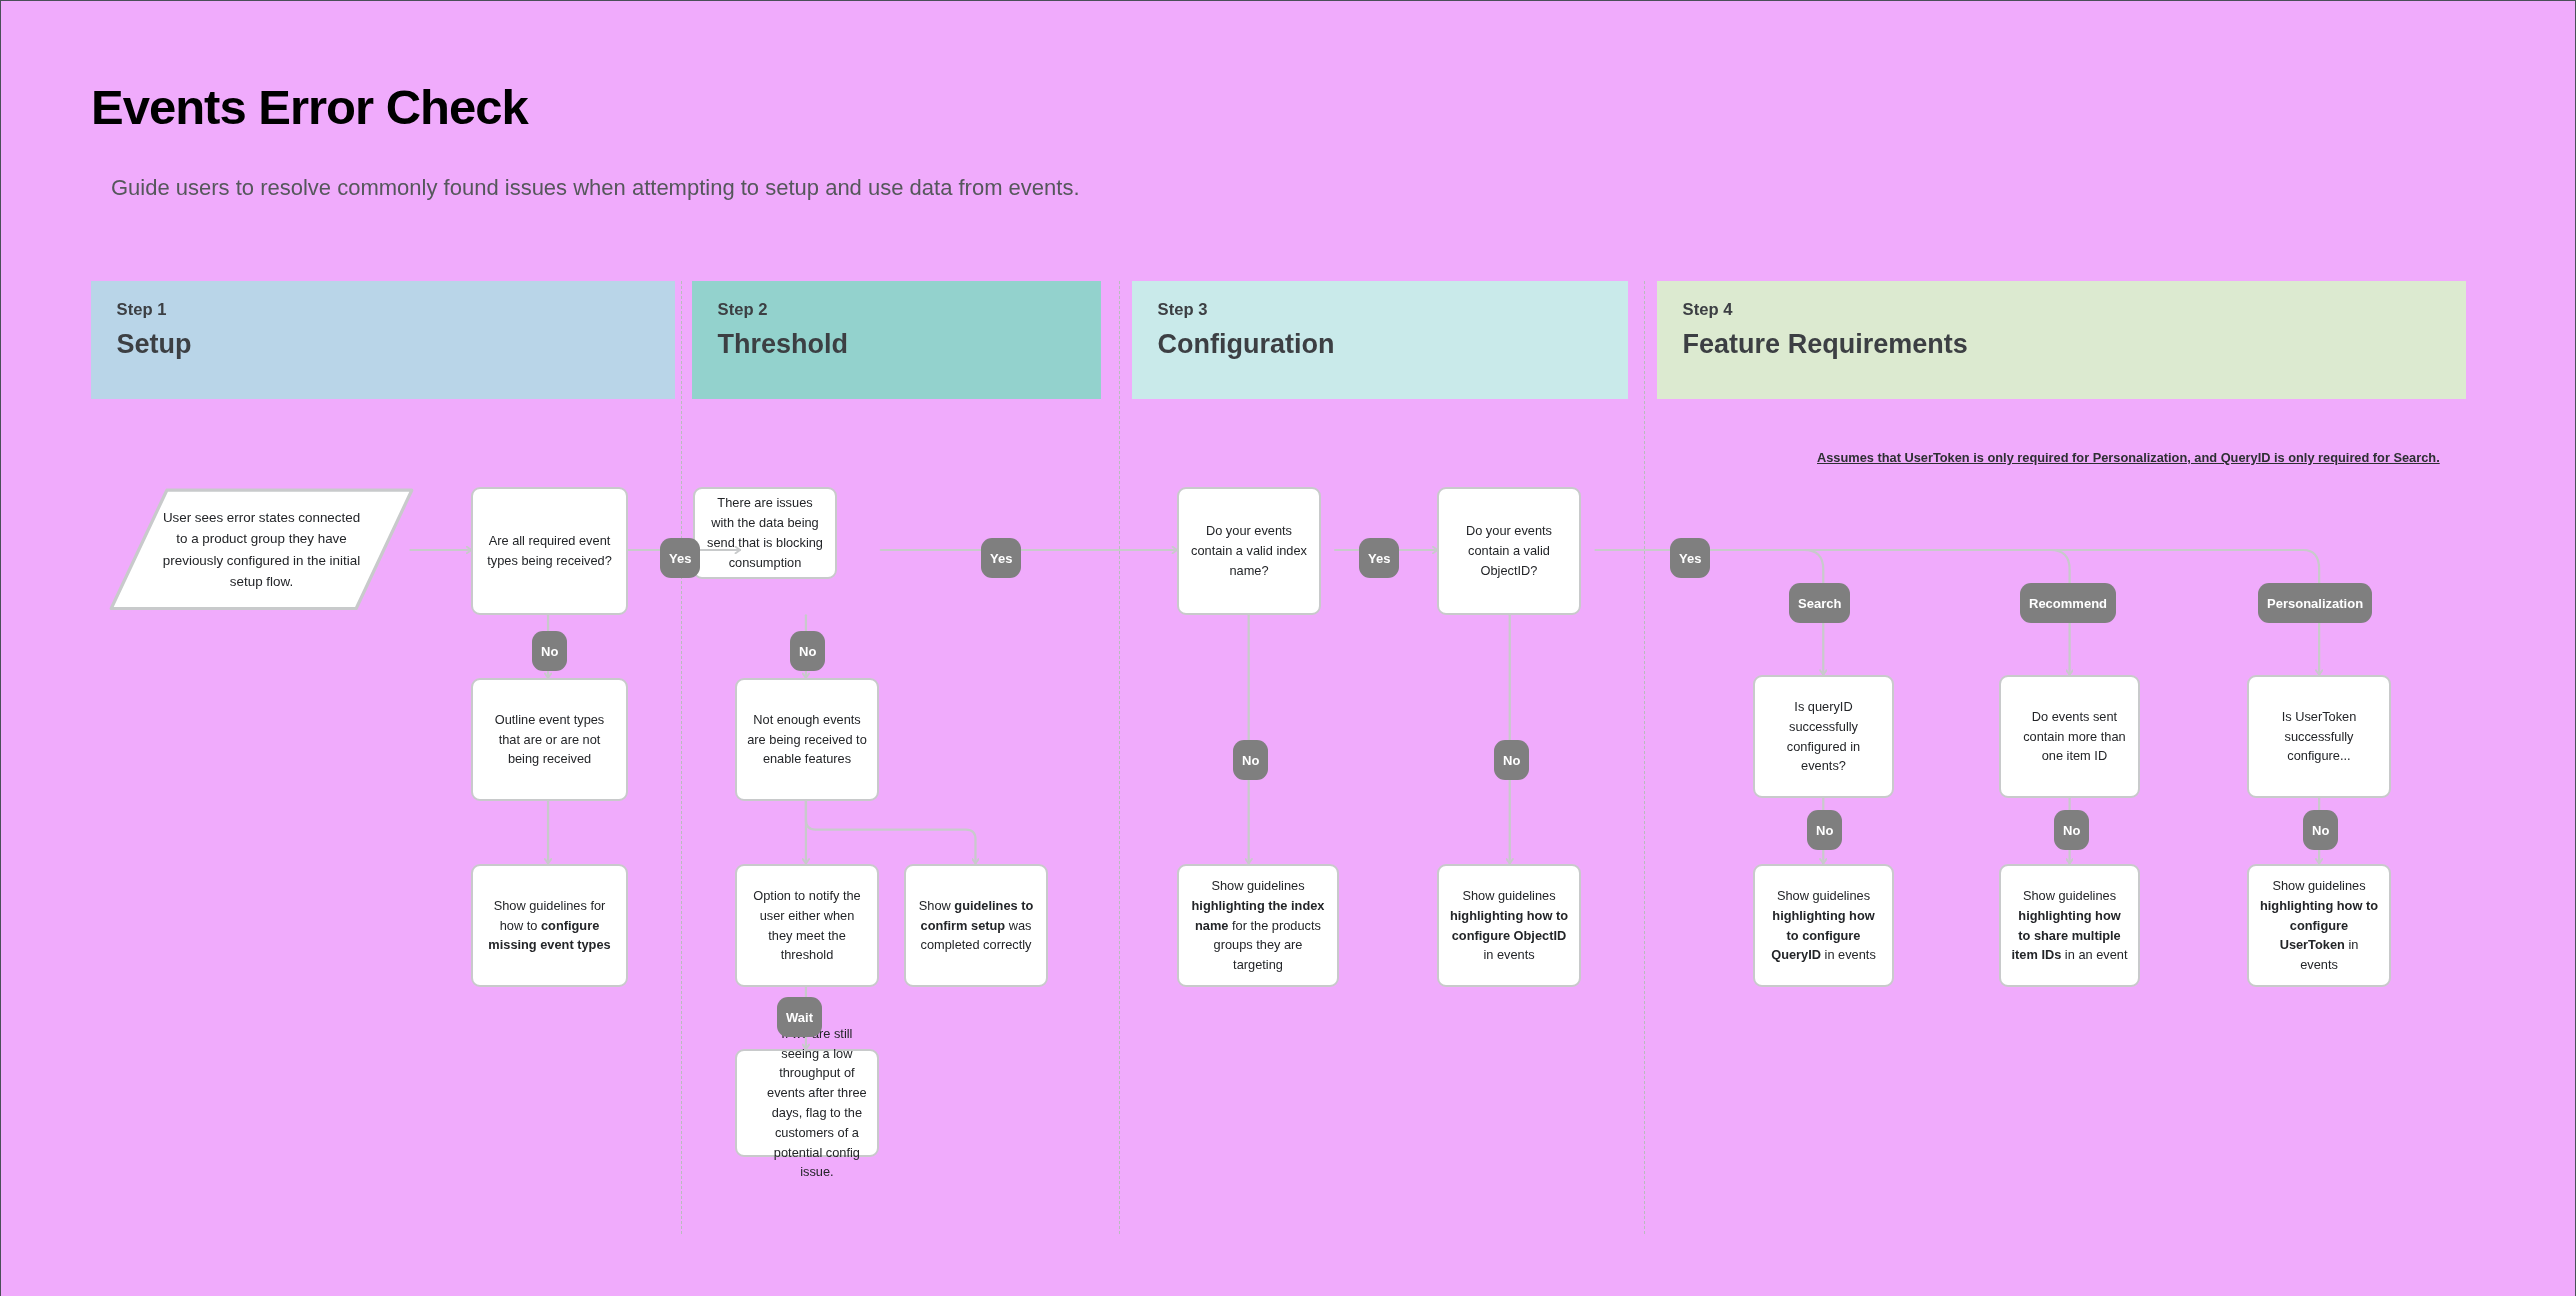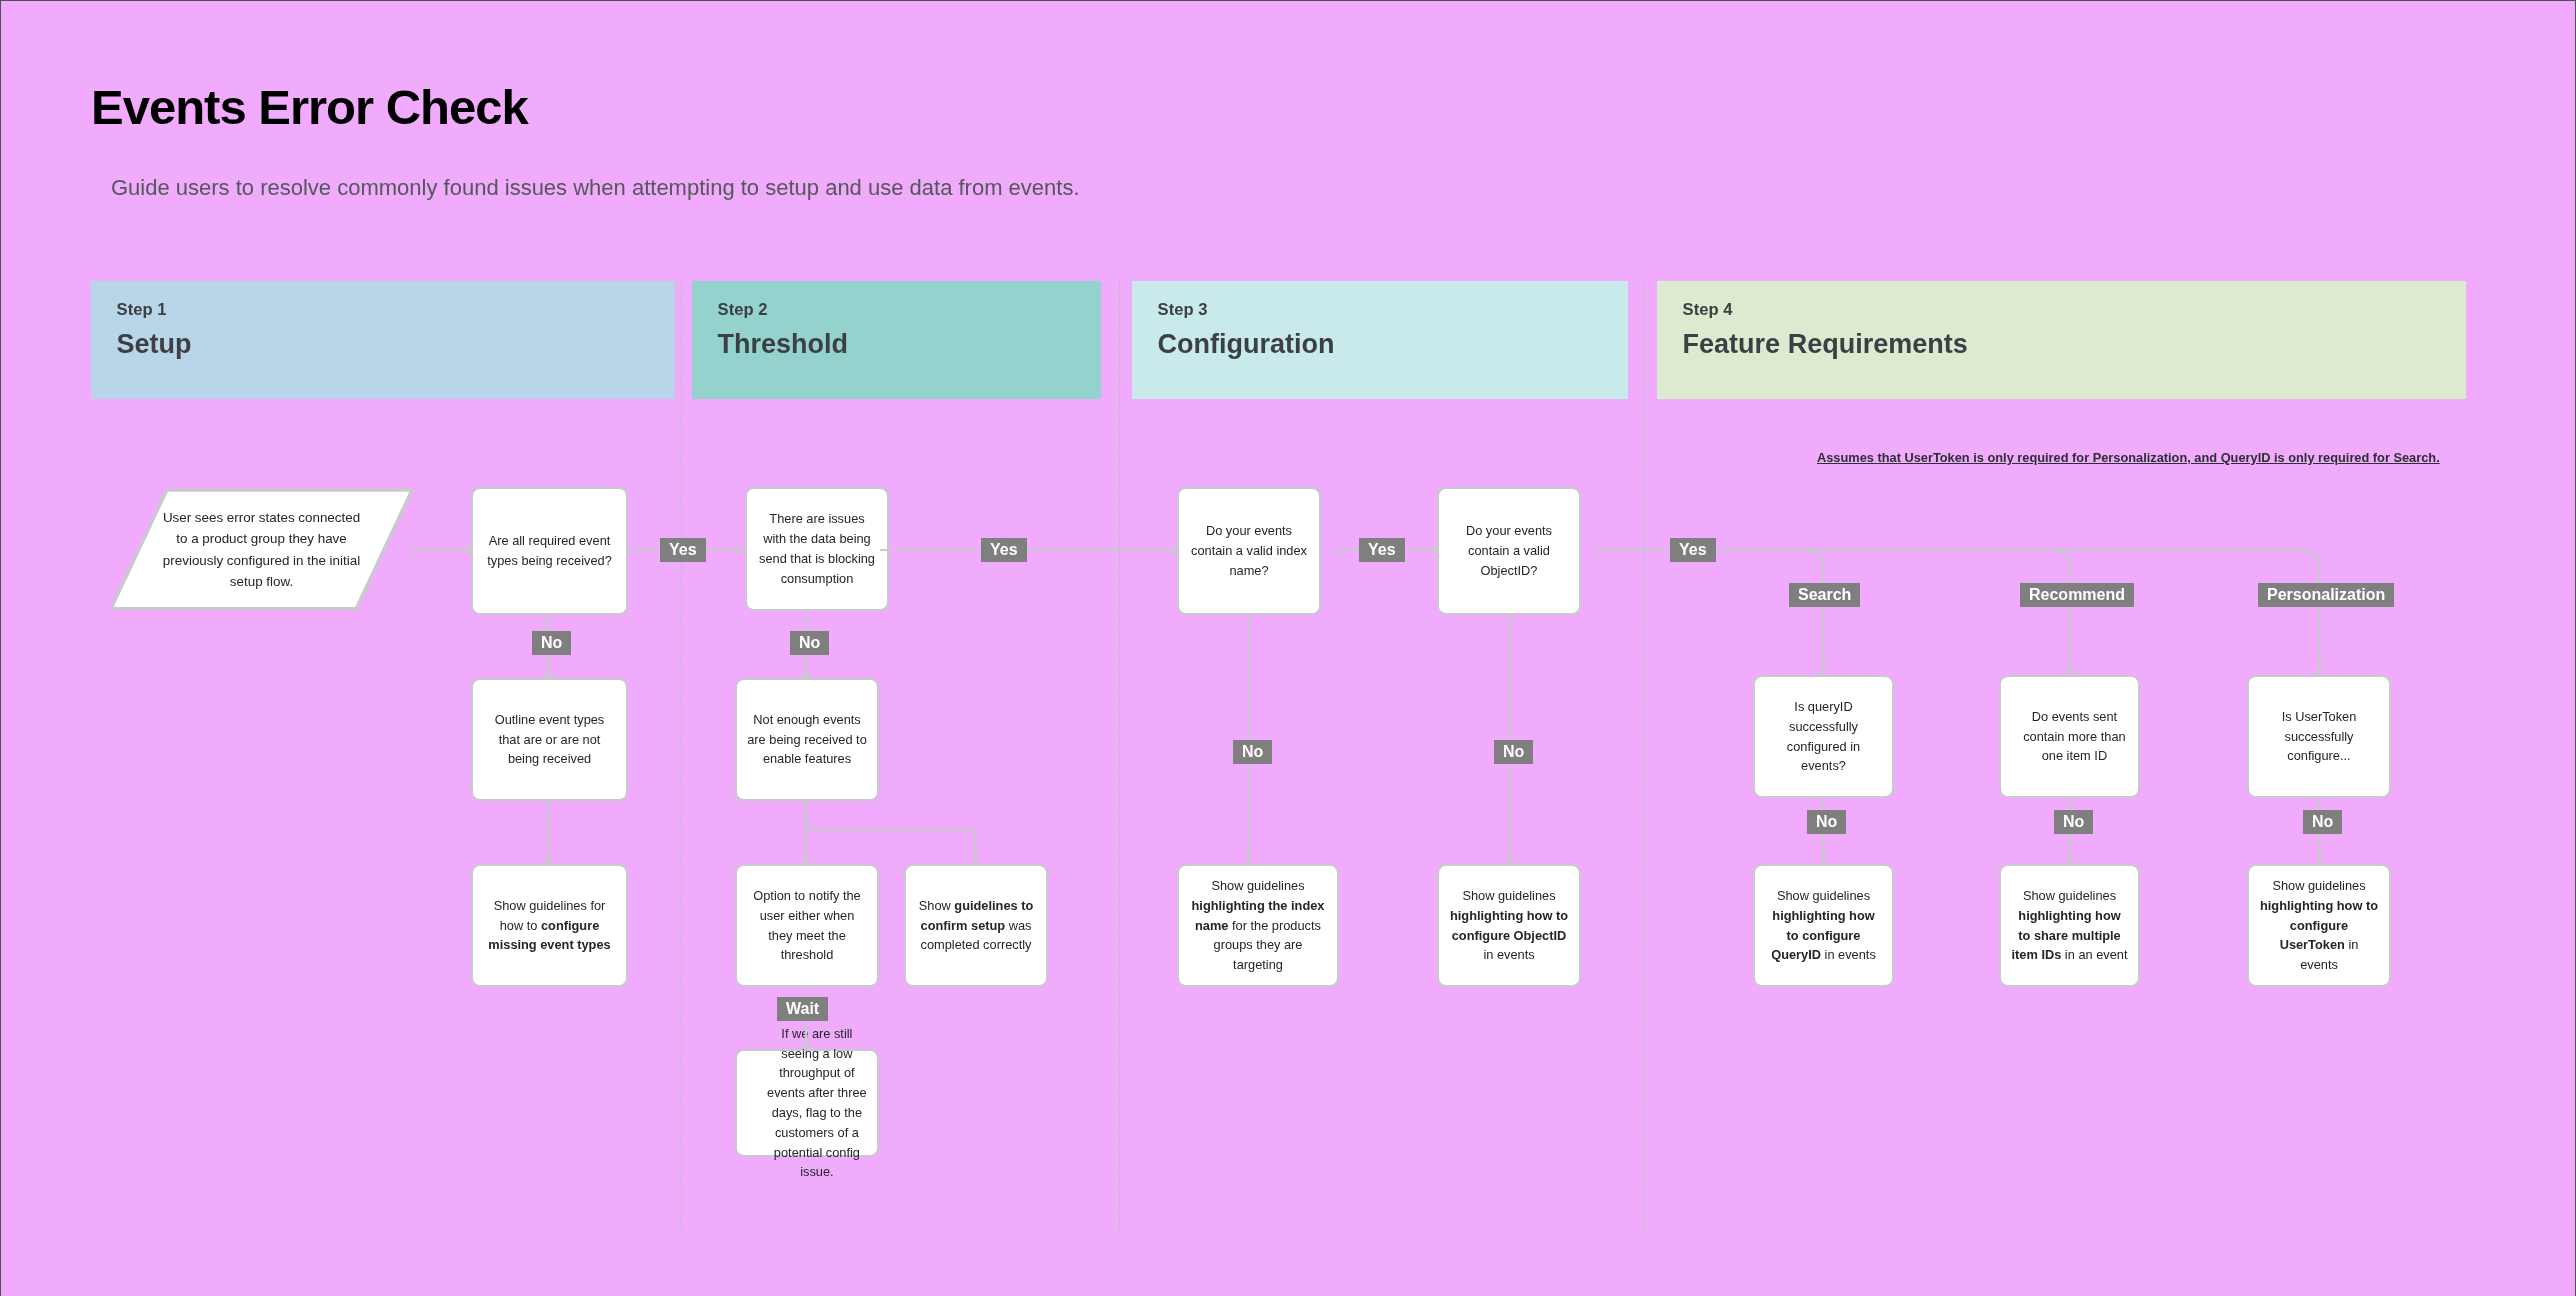--- a/index.html
+++ b/index.html
@@ -104,28 +104,28 @@
     font-size: 13.4px;
     line-height: 1.6;
   }
   .node b { font-weight: bold; }
 
   
   .pill {
     position: absolute;
     background: #7f7f7f;
     color: #ffffff;
-    border-radius: 0;
-    font-size: 16px;
+    border-radius: 11px;
+    font-size: 13px;
     font-weight: bold;
     display: flex;
     align-items: center;
     justify-content: center;
     height: 24px;
-    padding: 0 9px;
+    padding: 8px 9px;
     z-index: 5;
     white-space: nowrap;
   }
 
   
   .note {
     position: absolute;
     font-size: 12.8px;
     font-weight: bold;
     color: #2d2f33;
@@ -234,21 +234,21 @@
   </div>
 
   <div class="node" style="left:470px; top:677px; width:157px; height:123px;">
     <span>Outline event types that are or are not being received</span>
   </div>
 
   <div class="node" style="left:470px; top:863px; width:157px; height:123px;">
     <span><span>Show guidelines for how to </span><b>configure missing event types</b></span>
   </div>
 
-  <div class="node" style="left:744px; top:486px; width:144px; height:124px;">
+  <div class="node" style="left:692px; top:486px; width:144px; height:92px;">
     <span>There are issues with the data being send that is blocking consumption</span>
   </div>
 
   <div class="node" style="left:734px; top:677px; width:144px; height:123px;">
     <span>Not enough events are being received to enable features</span>
   </div>
 
   <div class="node" style="left:734px; top:863px; width:144px; height:123px;">
     <span>Option to notify the user either when they meet the threshold</span>
   </div>

